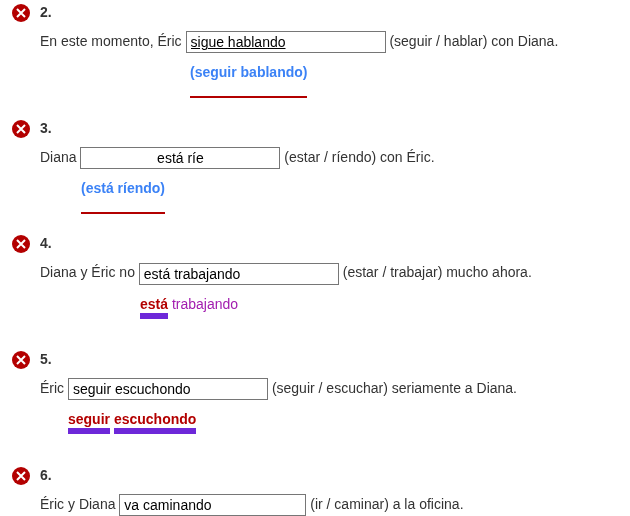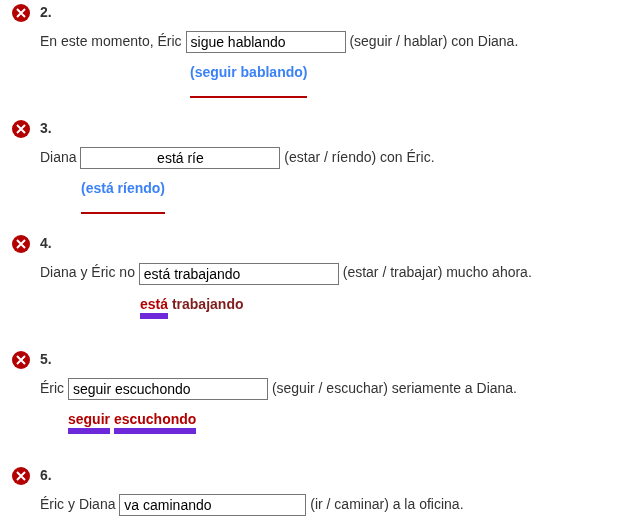--- a/index.html
+++ b/index.html
@@ -60,22 +60,22 @@
       line-height: 1.6;
       margin-left: 0;
     }
     .correction-wrong {
       color: #b30000;
       font-weight: 700;
       border-bottom: 6px solid #6d28d9;
       padding-bottom: 1px;
     }
     .correction-right {
-      font-weight: 700;
-      color: #7f1d1d;
+      font-weight: 400;
+      color: #a21caf;
     }
     .correction-all-wrong {
       color: #3b82f6;
       font-weight: 700;
       border-bottom: 2px solid #b30000;
       padding-bottom: 16px;
     }
     .spacer {
       display: inline-block;
     }
@@ -84,21 +84,21 @@
 <body>
 
 <div id="questions-container">
     <div class="question">
       <div class="status-icon">
         <svg viewBox="0 0 10 10">
           <path d="M1 1 L9 9 M9 1 L1 9" stroke="#fff" stroke-width="2" fill="none"></path>
         </svg>
       </div>
       <span class="question-number">2.</span>
-      <div class="sentence"><span>En este momento, Éric </span><input type="text" class="answer-input" value="sigue hablando" style="width: 160px;"><span> (seguir / hablar) con Diana.</span></div>
+      <div class="sentence"><span>En este momento, Éric </span><input type="text" class="answer-input" value="sigue hablando" style="width: 200px; text-decoration: underline;"><span> (seguir / hablar) con Diana.</span></div>
       <div class="correction-line"><span class="spacer" style="width: 150px;"></span><span class="correction-all-wrong">(seguir bablando)</span></div>
     </div>
     <div class="question">
       <div class="status-icon">
         <svg viewBox="0 0 10 10">
           <path d="M1 1 L9 9 M9 1 L1 9" stroke="#fff" stroke-width="2" fill="none"></path>
         </svg>
       </div>
       <span class="question-number">3.</span>
       <div class="sentence"><span>Diana </span><input type="text" class="answer-input" value="está ríe" style="width: 200px; text-align: center;"><span> (estar / ríendo) con Éric.</span></div>

